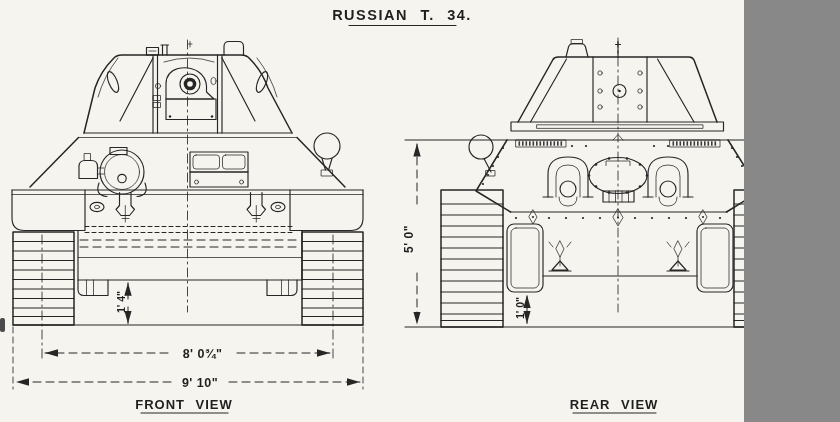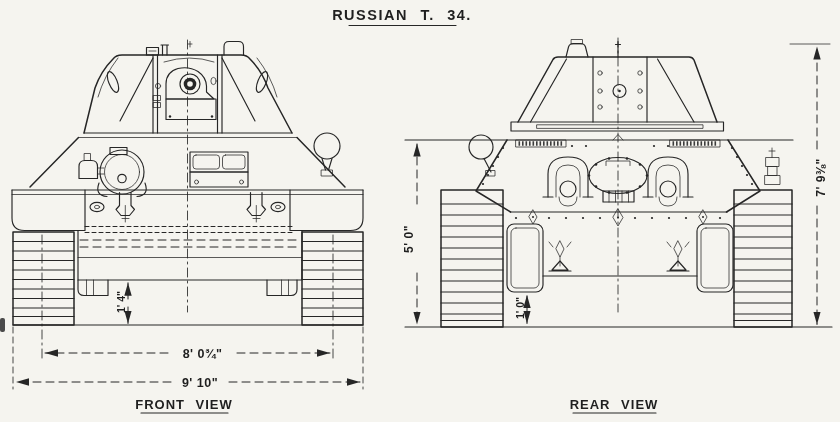--- a/index.html
+++ b/index.html
@@ -1,16 +1,16 @@
 <!DOCTYPE html>
 <html><head>
 <meta charset="utf-8">
 <style>
   html,body{margin:0;padding:0;background:#888;}
-  .page{position:relative;width:840px;height:422px;background:#f5f4ef;overflow:hidden;}
+  .page{position:relative;width:744px;height:422px;background:#f5f4ef;overflow:hidden;}
   svg{position:absolute;left:0;top:0;}
   .t{font-family:"Liberation Sans","DejaVu Sans",sans-serif;font-weight:bold;fill:#1f1f1f;}
   .title-t{font-size:14.5px;letter-spacing:1.5px;word-spacing:7px;}
   .label-t{font-size:13px;letter-spacing:1px;word-spacing:6px;}
   .dim-t{font-size:12.5px;letter-spacing:.5px;}
   .dimv-t{font-size:12px;letter-spacing:.5px;}
   .dimsm-t{font-size:10.5px;}
   .s{fill:none;stroke:#262626;stroke-width:1.15;stroke-linecap:round;stroke-linejoin:round;}
   .s2{stroke-width:1.5;}
   .sf{stroke-width:.75;}

